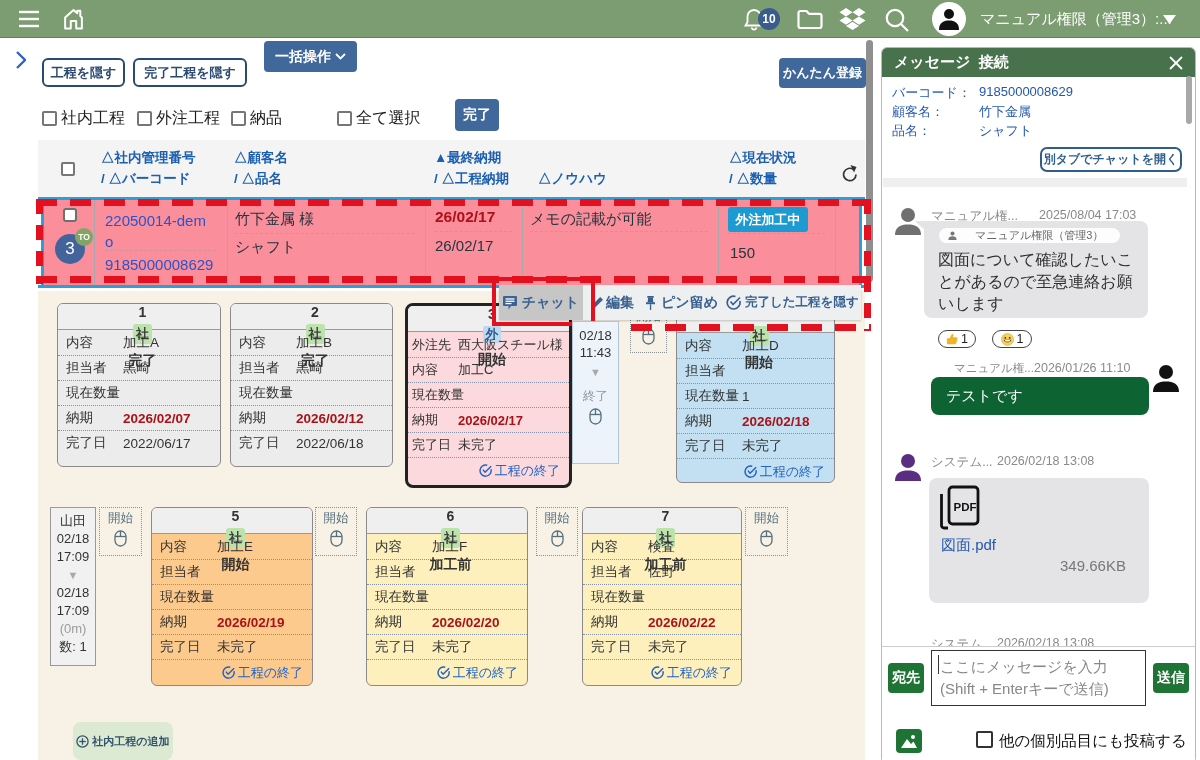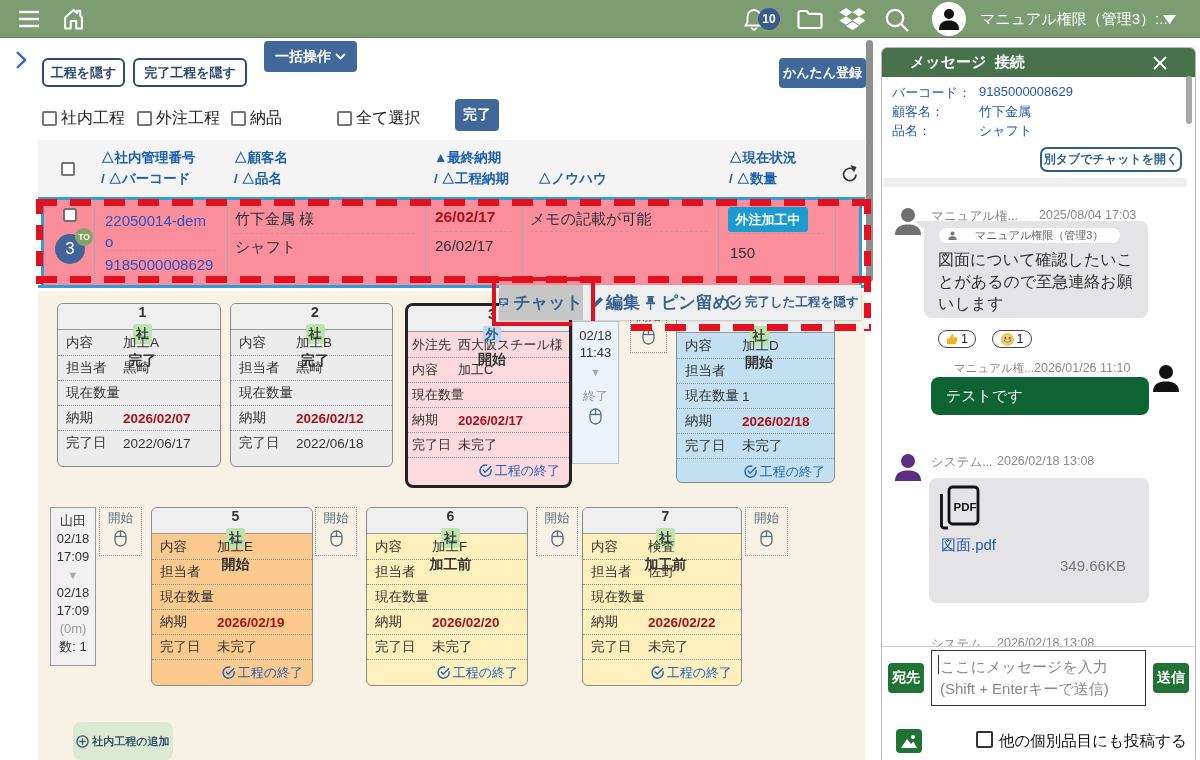--- a/index.html
+++ b/index.html
@@ -27,21 +27,21 @@
 .blink { color:#2c52c8; }
 .dotline { position:absolute; border-top:1px dashed #cf929b; }
 
 .rdash { position:absolute; z-index:6; }
 .rdh { height:7px; background:repeating-linear-gradient(90deg,#e3111f 0 21px,transparent 21px 34px); }
 .rdv { width:7px; background:repeating-linear-gradient(180deg,#e3111f 0 15px,transparent 15px 26px); }
 
 #ctxmenu { position:absolute; left:499px; top:285px; width:362px; height:35px;
   background:#edeff1; z-index:7; display:flex; align-items:center;
   box-shadow:0 1px 2px rgba(0,0,0,.2); }
-.ctxitem { position:absolute; top:0; height:35px; color:#39618f; font-weight:bold; font-size:17px; display:flex; align-items:center; white-space:nowrap; }
+.ctxitem { position:absolute; top:0; height:35px; color:#39618f; font-weight:bold; font-size:14px; display:flex; align-items:center; white-space:nowrap; }
 #chatcell { position:absolute; left:0; top:0; width:84px; height:35px; background:#c6c6c6;
   display:flex; align-items:center; justify-content:center; }
 #redbox { position:absolute; left:492px; top:277px; width:103px; height:49px;
   border:4px solid #e3111f; z-index:8; }
 
 #cream { position:absolute; left:38px; top:291px; width:827px; height:469px; background:#f8f1e5; }
 .card { position:absolute; border:1px solid #8a8a8a; border-radius:6px; overflow:hidden; z-index:2; }
 .chead { height:26px; background:#efefef; border-bottom:1px solid #9a9a9a;
   display:flex; align-items:center; padding-left:7px; font-size:14px; font-weight:bold; color:#333; gap:4px;flex-direction:column;}
 .crow { height:25px; display:flex; align-items:center; padding:0 8px; font-size:13.5px; color:#333;
@@ -56,21 +56,21 @@
 .badge-sha { background:#bce3ac; color:#3d3d3d; font-size:13px; font-weight:bold; padding:1px 3px; border-radius:3px; }
 .badge-gai { background:#bdd8f1; color:#2c5a8c; font-size:12.5px; font-weight:bold; padding:0px 3px; border-radius:2px; }
 .dot { width:11px; height:11px; border-radius:50%; display:inline-block; }
 .conn { position:absolute; border:1px dotted #8a9199; z-index:1; display:flex; flex-direction:column;
   align-items:center; color:#55707e; font-size:12.5px; padding-top:2px; }
 
 #panel { position:absolute; left:881px; top:47px; width:315px; height:713px;
   background:#fff; border:1px solid #b9b9b9; border-radius:6px 6px 0 0; z-index:10; }
 #phead { position:absolute; left:0; top:0; width:100%; height:29px; background:#48724b;
   border-radius:5px 5px 0 0; color:#fff; font-weight:bold; font-size:15px;
-  display:flex; align-items:center; padding:0 28px; }
+  display:flex; align-items:center; padding:0 12px; }
 .pinfo { position:absolute; font-size:13px; color:#2357ae; white-space:nowrap; }
 .gbtn { position:absolute; background:#1f7335; border-radius:4px; color:#fff; font-weight:bold;
   font-size:14px; display:flex; align-items:center; justify-content:center; }
 .gray13 { position:absolute; font-size:12.5px; color:#8a8a8a; white-space:nowrap; }
 .bubble { position:absolute; background:#e4e4e6; border-radius:8px; }
 </style>
 </head>
 <body>
 <div id="topbar">
   <svg class="abs" style="left:19px;top:10px" width="20" height="18">

